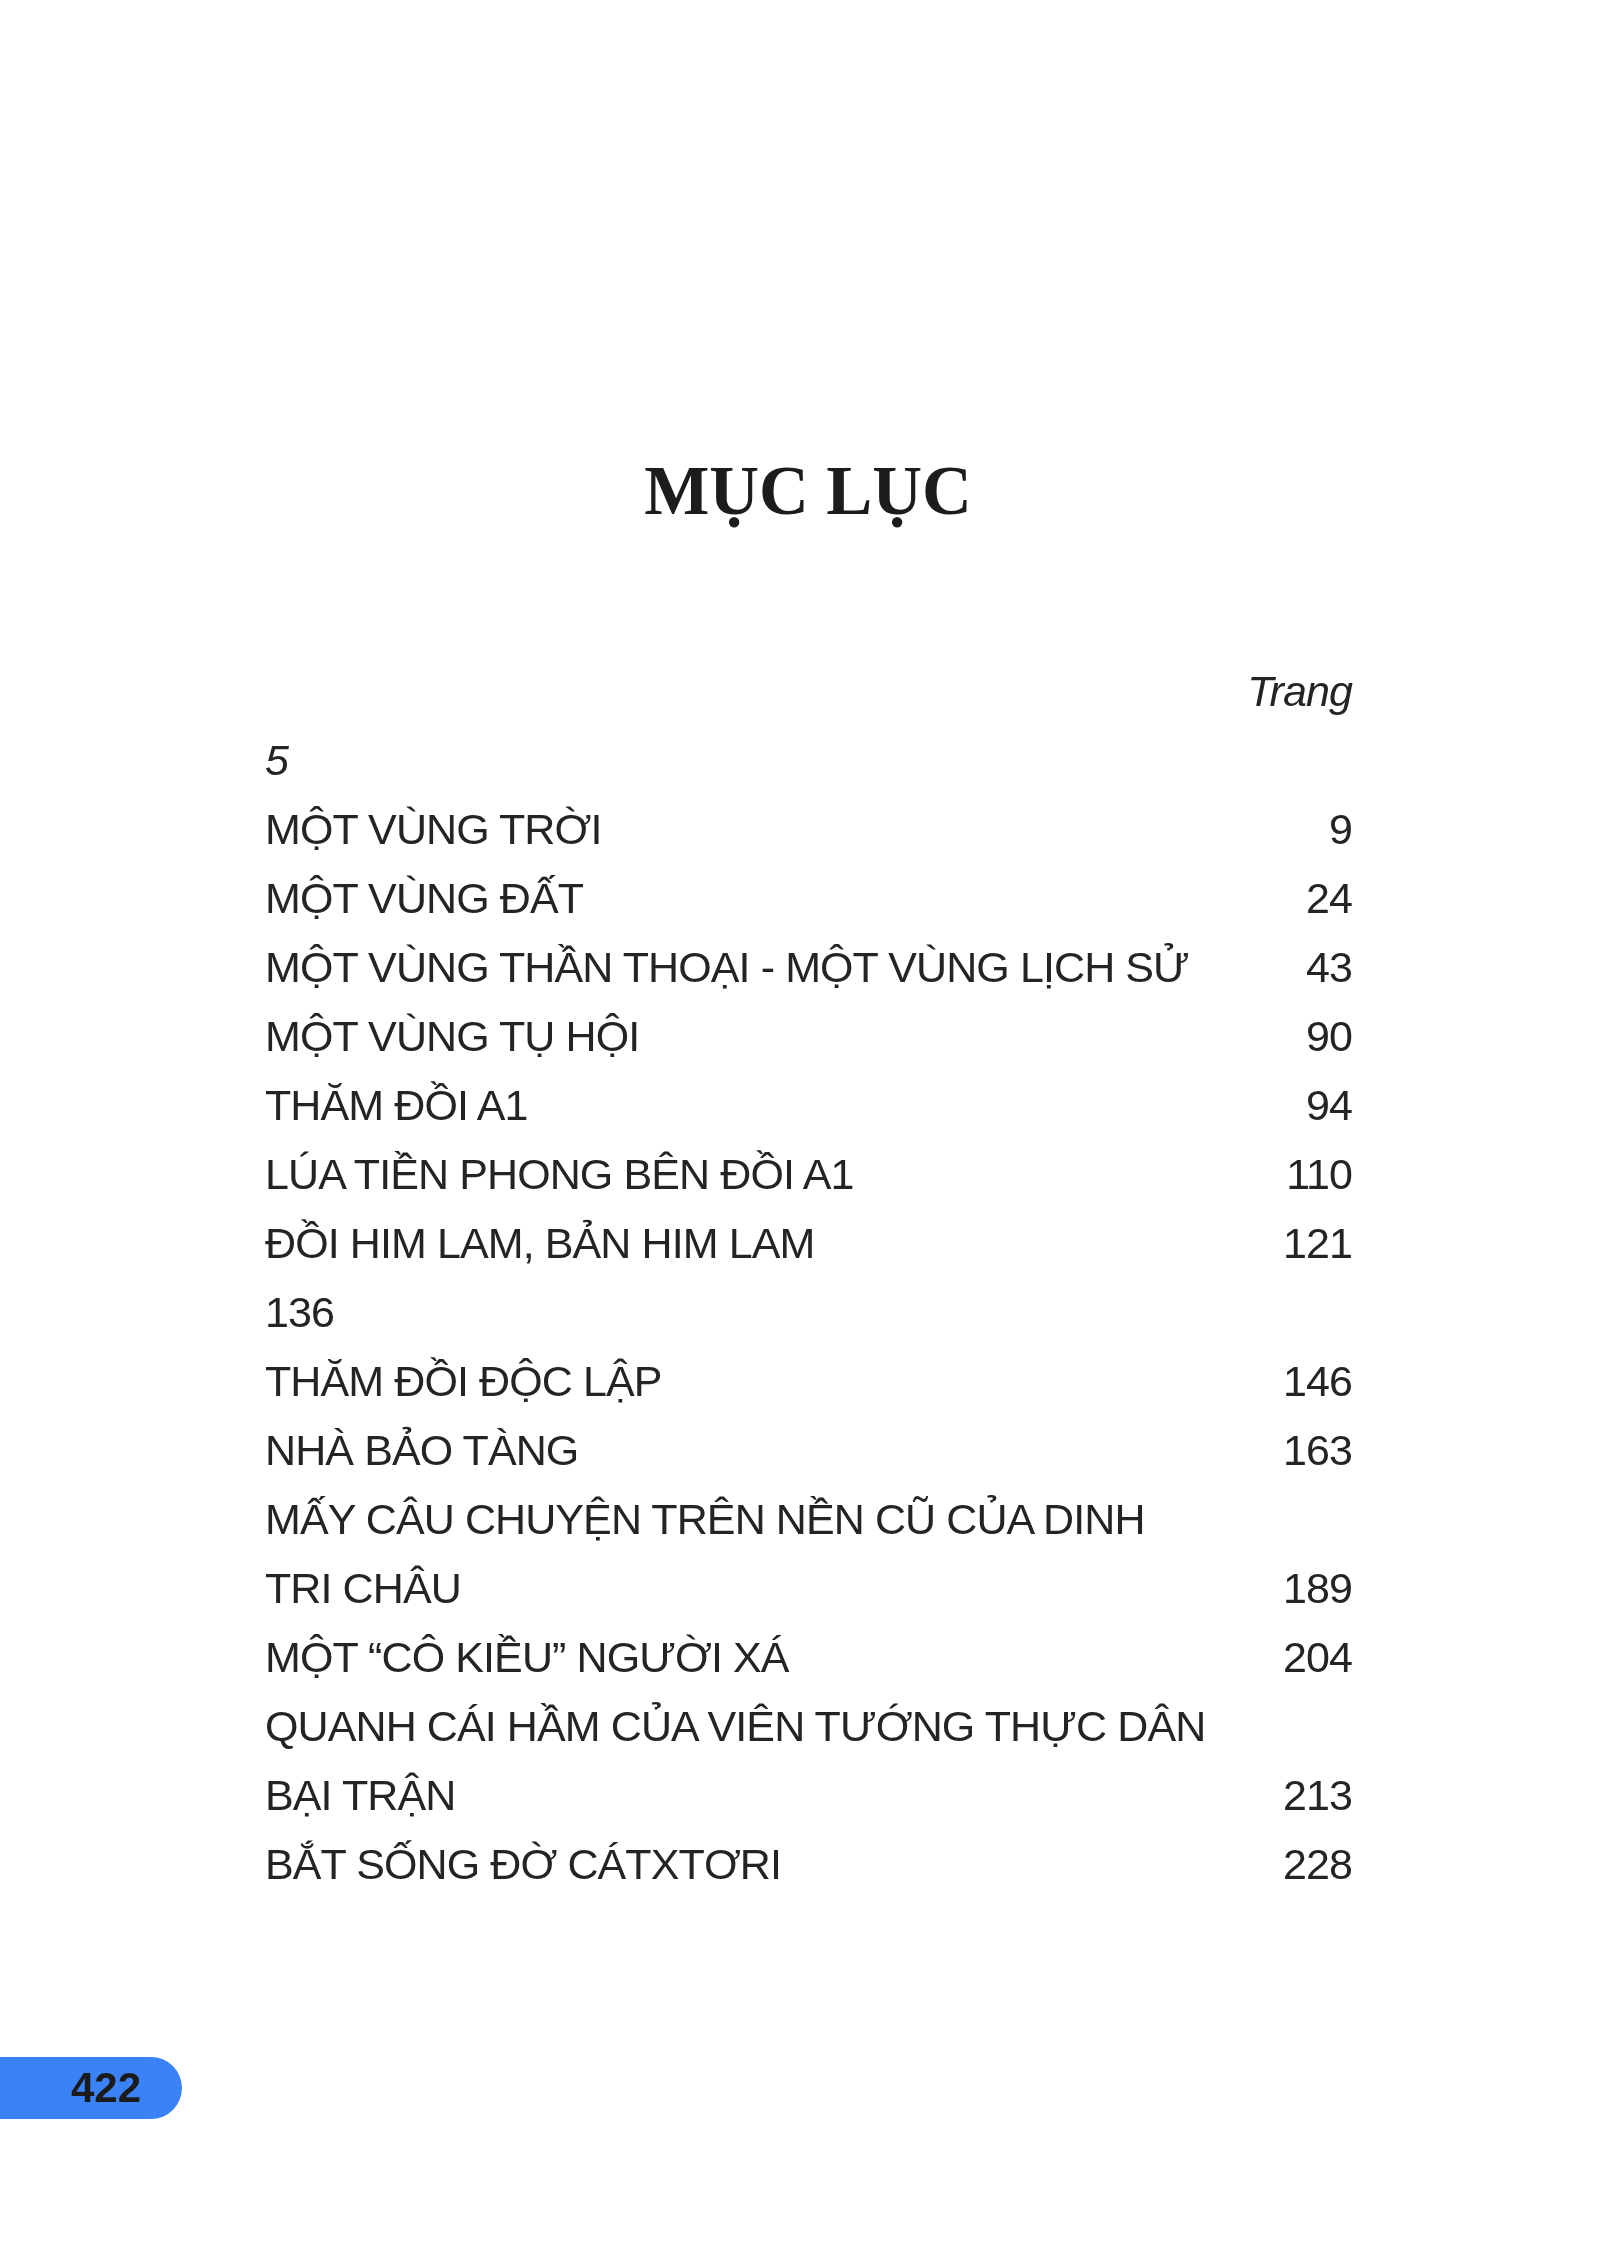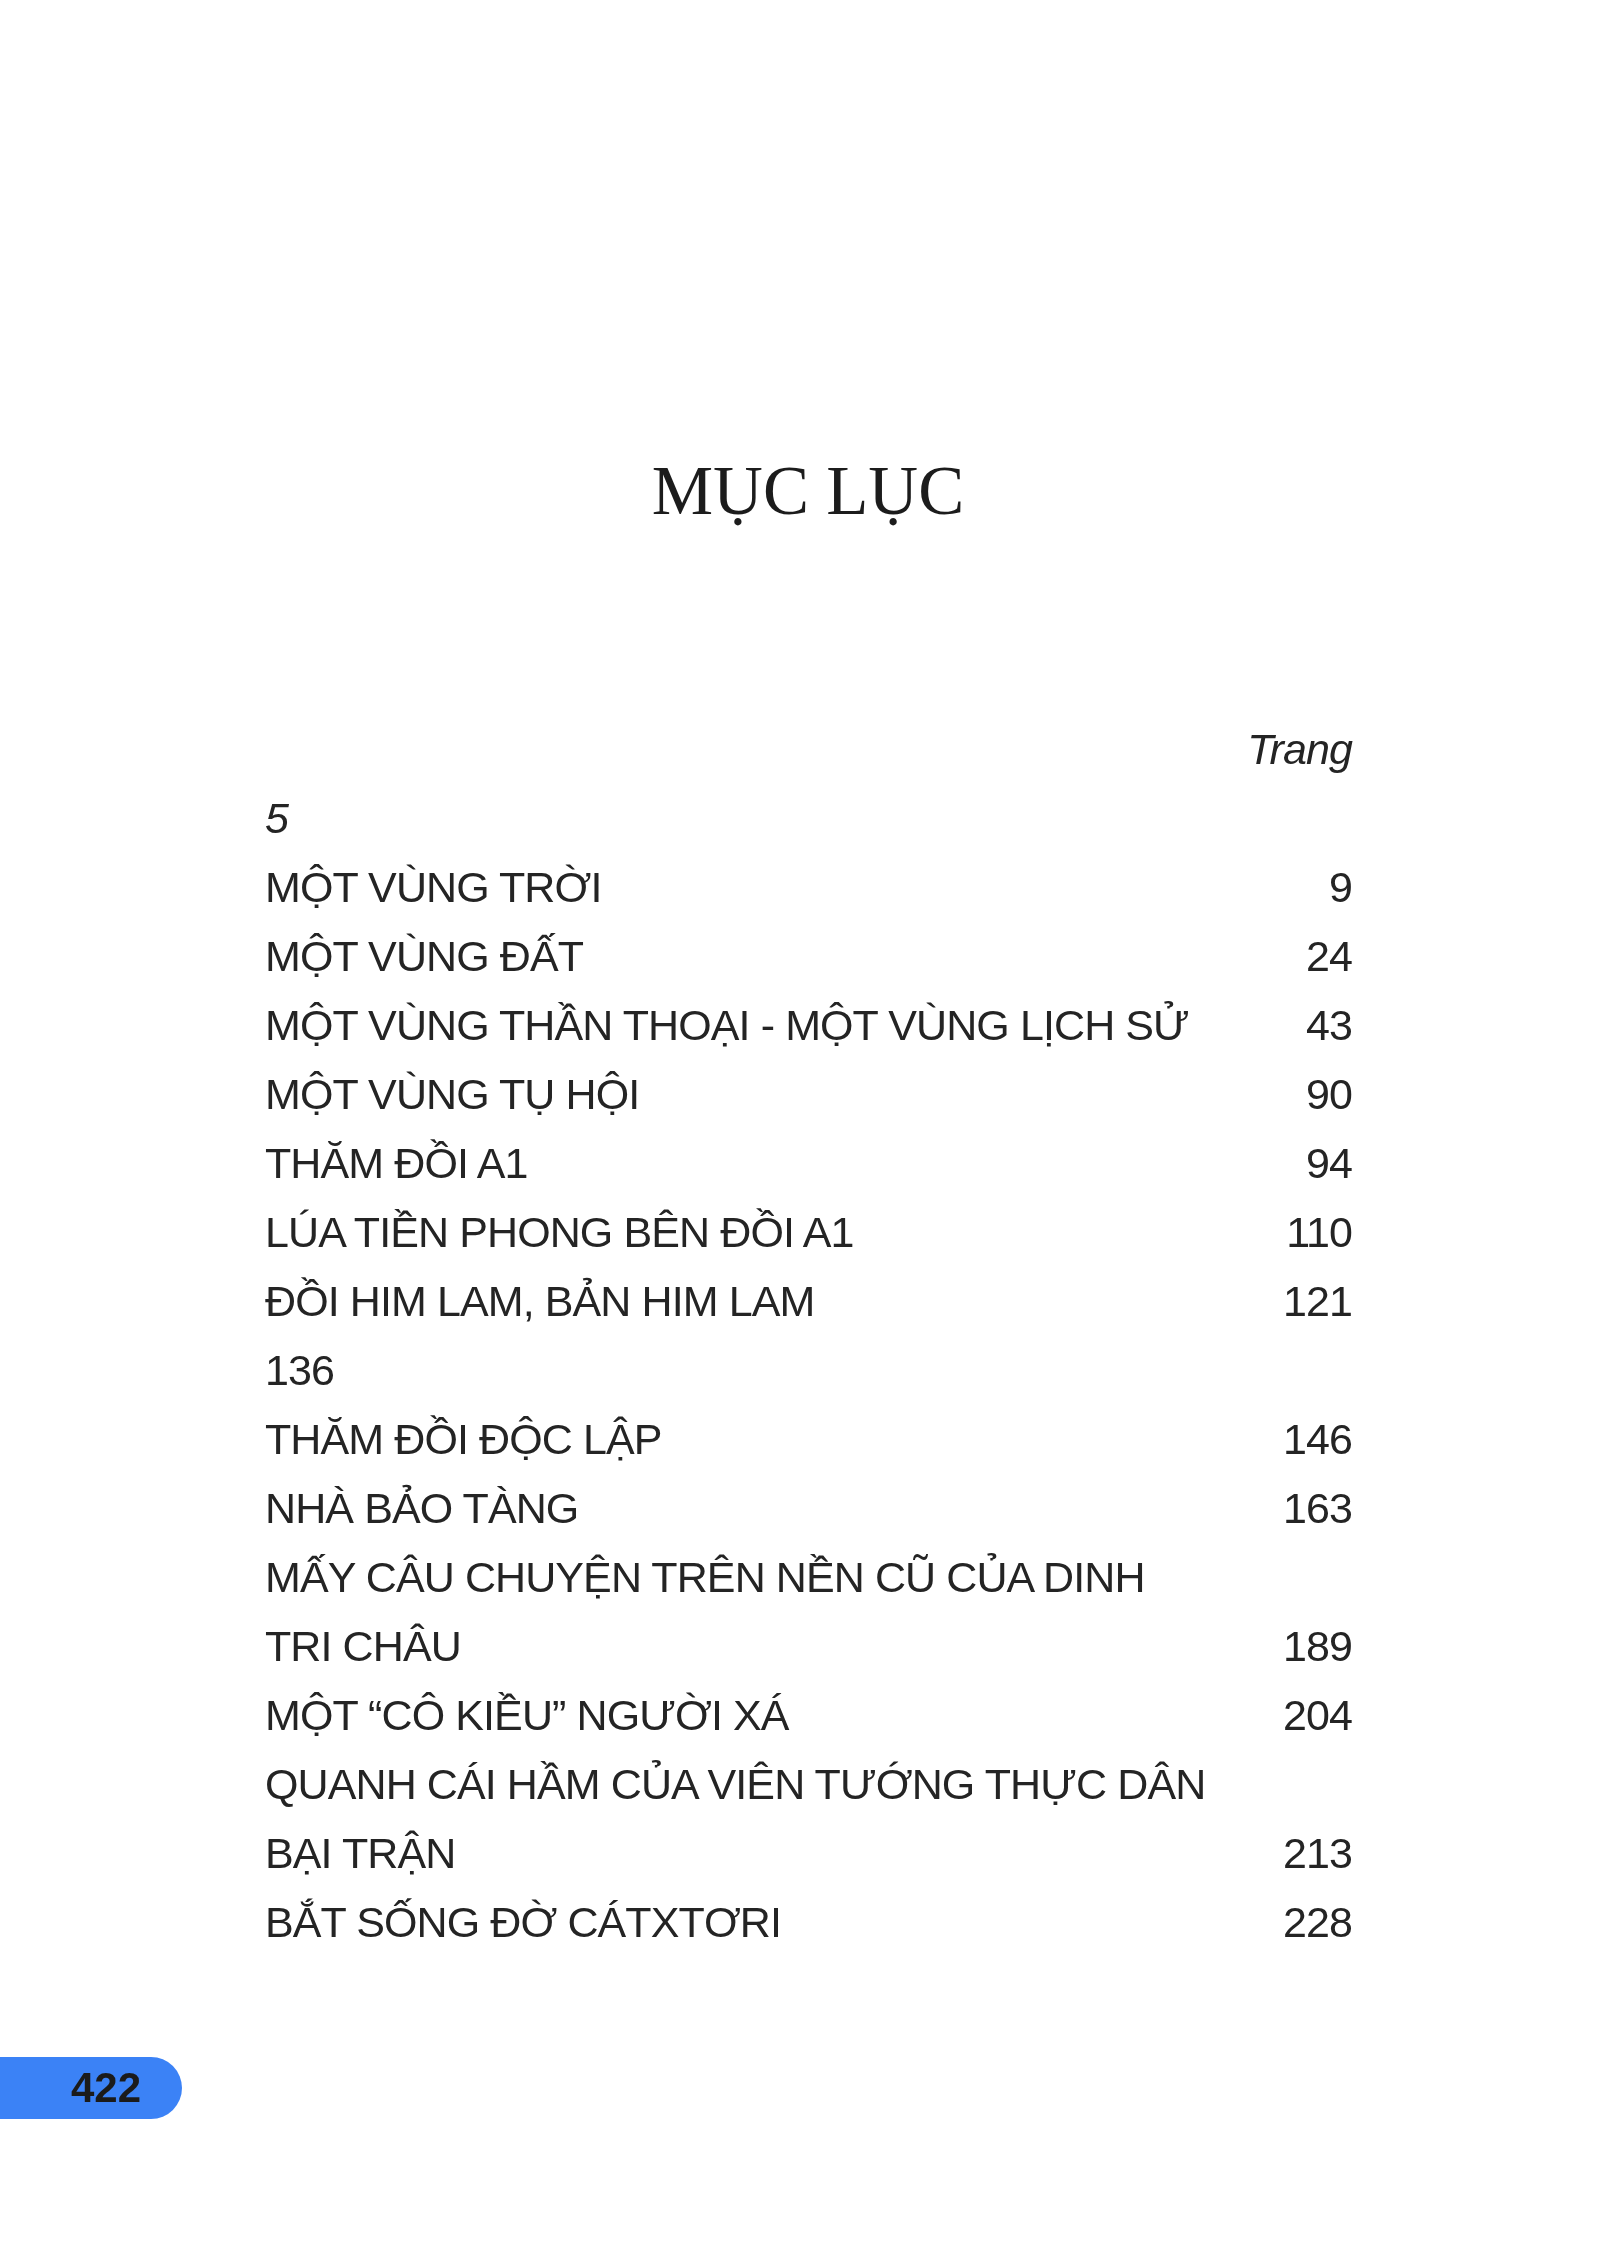--- a/index.html
+++ b/index.html
@@ -14,30 +14,30 @@
     overflow: hidden;
     font-family: "Liberation Sans", sans-serif;
   }
   .page-title {
     position: absolute;
     top: 457px;
     left: 0;
     width: 100%;
     text-align: center;
     font-family: "Liberation Serif", serif;
-    font-weight: normal;
+    font-weight: bold;
     font-size: 69px;
     line-height: 69px;
     color: #1c1c1c;
     letter-spacing: 0px;
   }
   .toc {
     position: absolute;
     left: 265px;
-    top: 715px;
+    top: 657px;
     width: 1087px;
   }
   .toc-row {
     height: 69px;
     display: flex;
     justify-content: space-between;
     align-items: center;
     font-size: 43px;
     letter-spacing: -0.9px;
     color: #242424;

